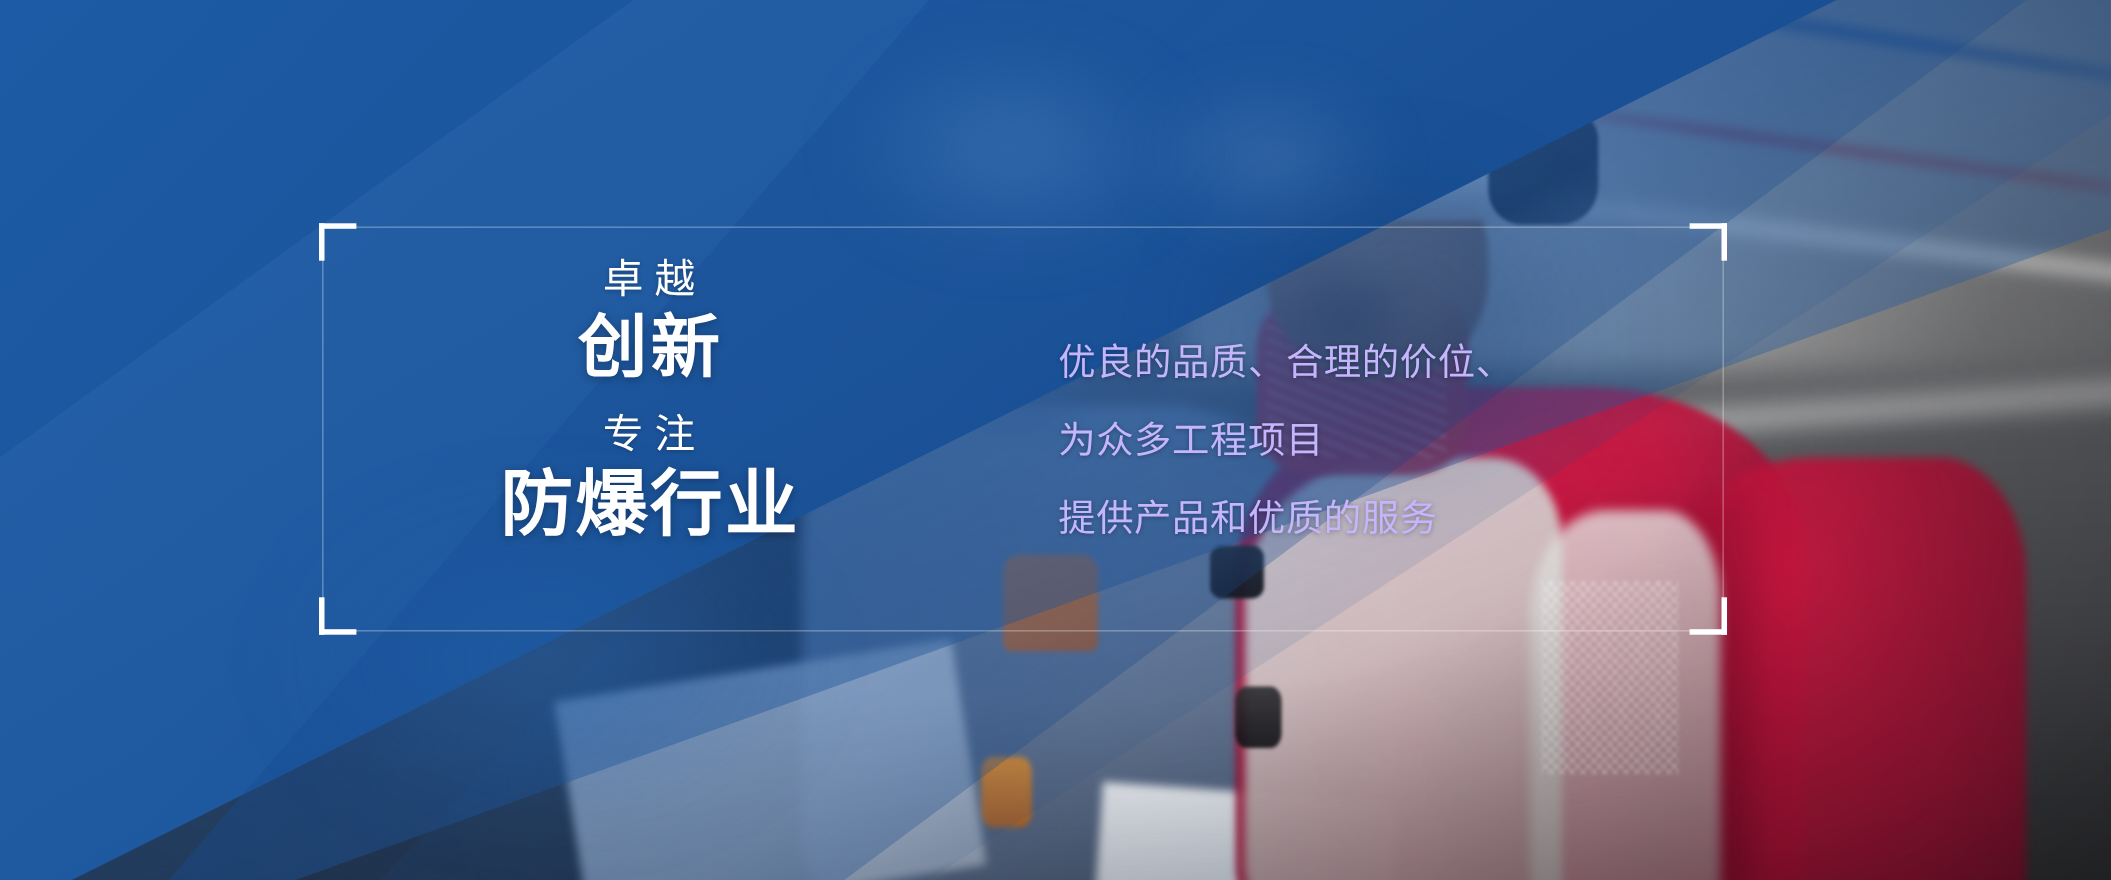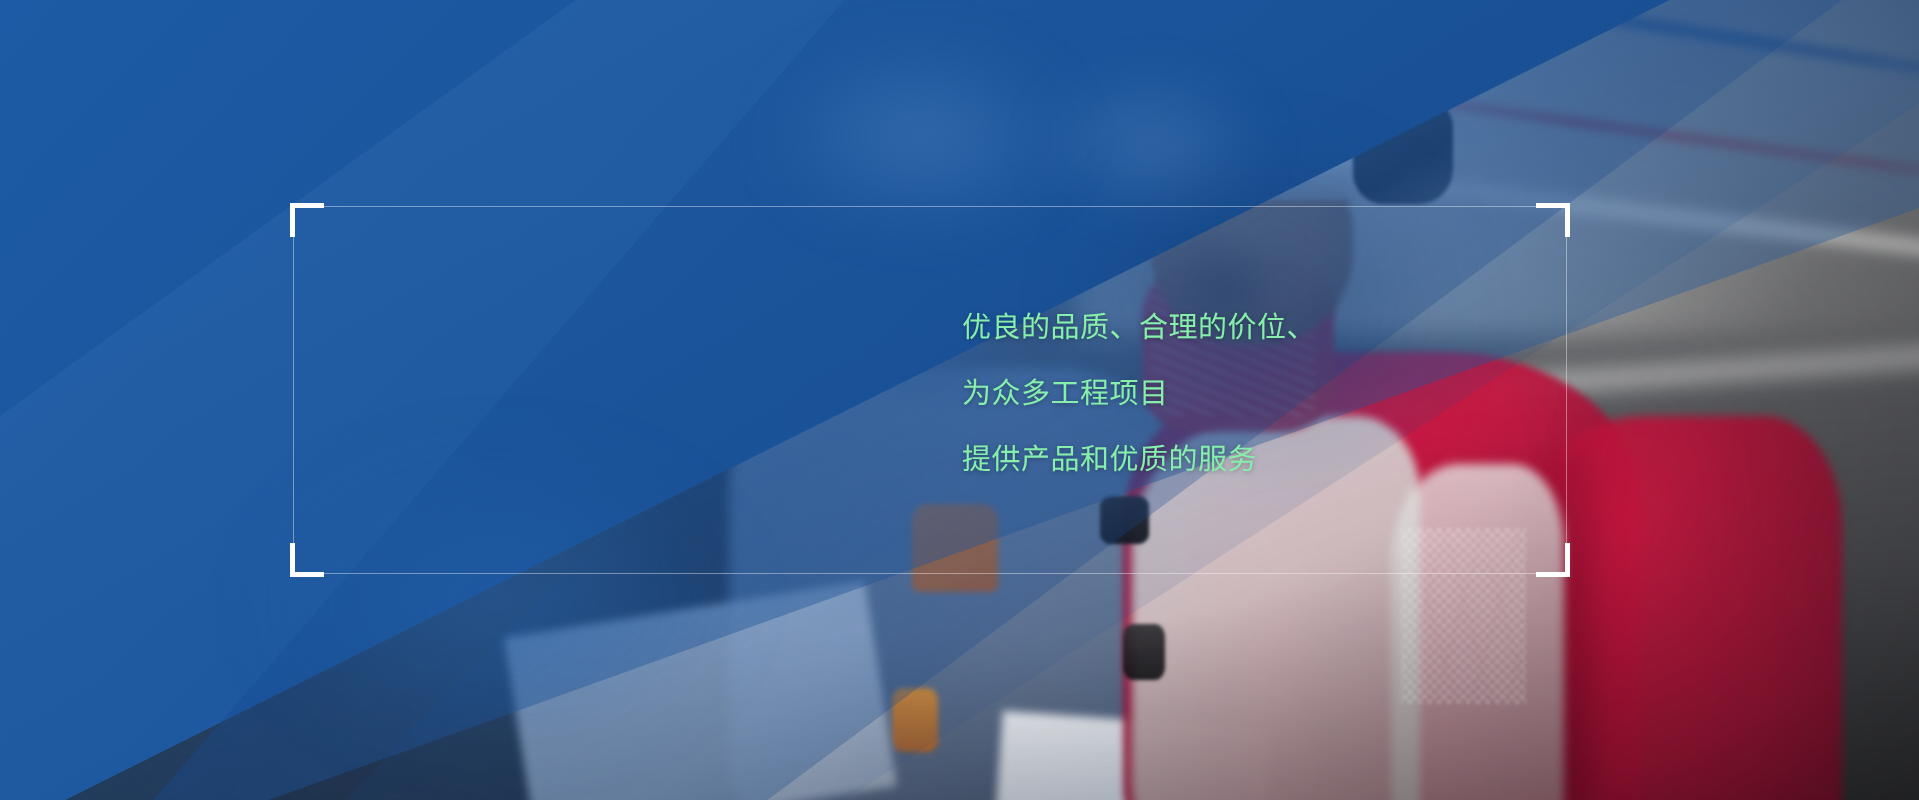--- a/index.html
+++ b/index.html
@@ -564,22 +564,22 @@
     margin-top: 2px;
     text-shadow: 0 2px 8px rgba(0,0,0,0.30);
   }
   .hl-small.two { margin-top: 18px; }
   .hl-big.two   { font-size: 66px; letter-spacing: 2px; text-indent: 2px; }
 
   .description {
     position: absolute;
     left: 962px;
     top: 313px;
-    color: #86efac;
-    font-size: 29px;
+    color: #c4b5fd;
+    font-size: 34px;
     line-height: 1.0;
   }
   .desc-line {
     white-space: nowrap;
     text-shadow: 0 1px 5px rgba(0,0,0,0.34);
     margin-bottom: 37px;
     letter-spacing: 0.5px;
   }
   .desc-line:last-child { margin-bottom: 13px; }
 </style>
@@ -641,20 +641,26 @@
   <div class="blue-bloom-c"></div>
   <div class="blue-shadow-a"></div>
 
   <div class="frame">
     <span class="corner tl"></span>
     <span class="corner tr"></span>
     <span class="corner bl"></span>
     <span class="corner br"></span>
   </div>
 
+  <div class="headline">
+    <div class="hl-small">卓越</div>
+    <div class="hl-big">创新</div>
+    <div class="hl-small two">专注</div>
+    <div class="hl-big two">防爆行业</div>
+  </div>
 
   <div class="description">
     <div class="desc-line">优良的品质、合理的价位、</div>
     <div class="desc-line">为众多工程项目</div>
     <div class="desc-line">提供产品和优质的服务</div>
   </div>
 
 </div>
 
 </body></html>

